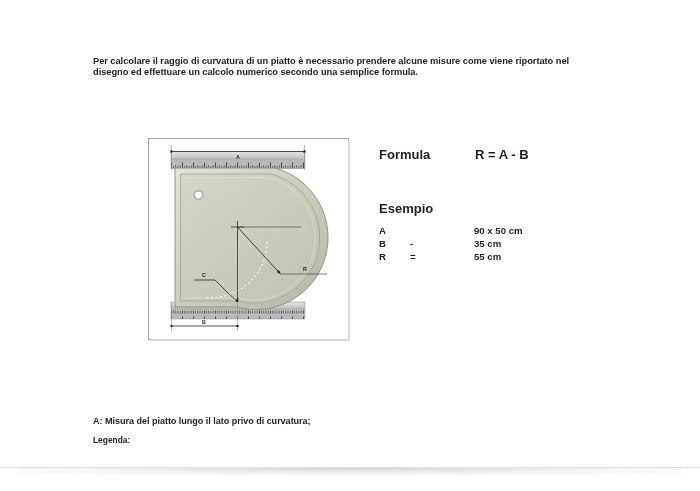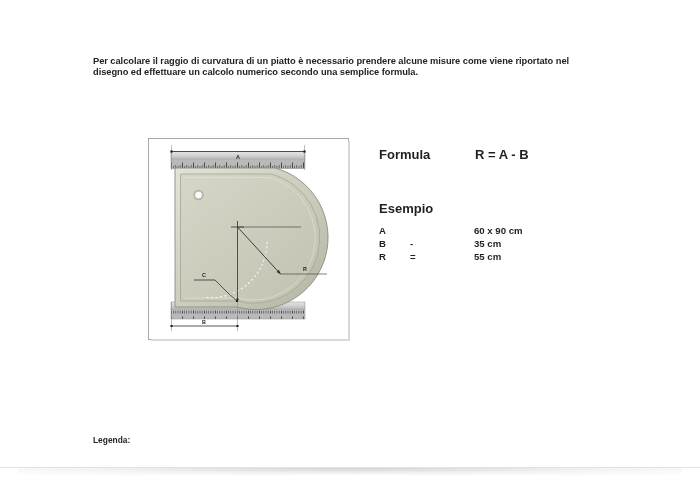--- a/index.html
+++ b/index.html
@@ -257,33 +257,34 @@
 
 <div class="fm-label" id="formula-title">Formula</div>
 <div class="fm-label" id="formula-expression">R = A - B</div>
 <div class="fm-label" id="example-title">Esempio</div>
 
 <table id="example-table">
   <tbody>
     <tr>
       <td class="col-sym">A</td>
       <td class="col-op"></td>
-      <td class="col-val">60 x 90 cm</td>
+      <td class="col-val">90 x 50 cm</td>
     </tr>
     <tr>
       <td class="col-sym">B</td>
       <td class="col-op">-</td>
       <td class="col-val">35 cm</td>
     </tr>
     <tr>
       <td class="col-sym">R</td>
       <td class="col-op">=</td>
       <td class="col-val">55 cm</td>
     </tr>
   </tbody>
 </table>
 
 <div id="legend-heading">Legenda:</div>
 <div id="legend-lines">
+  <div>A: Misura del piatto lungo il lato privo di curvatura;</div>
 </div>
 
 <div id="page-divider"></div>
 <div id="page-shadow"></div>
 
 </body></html>

